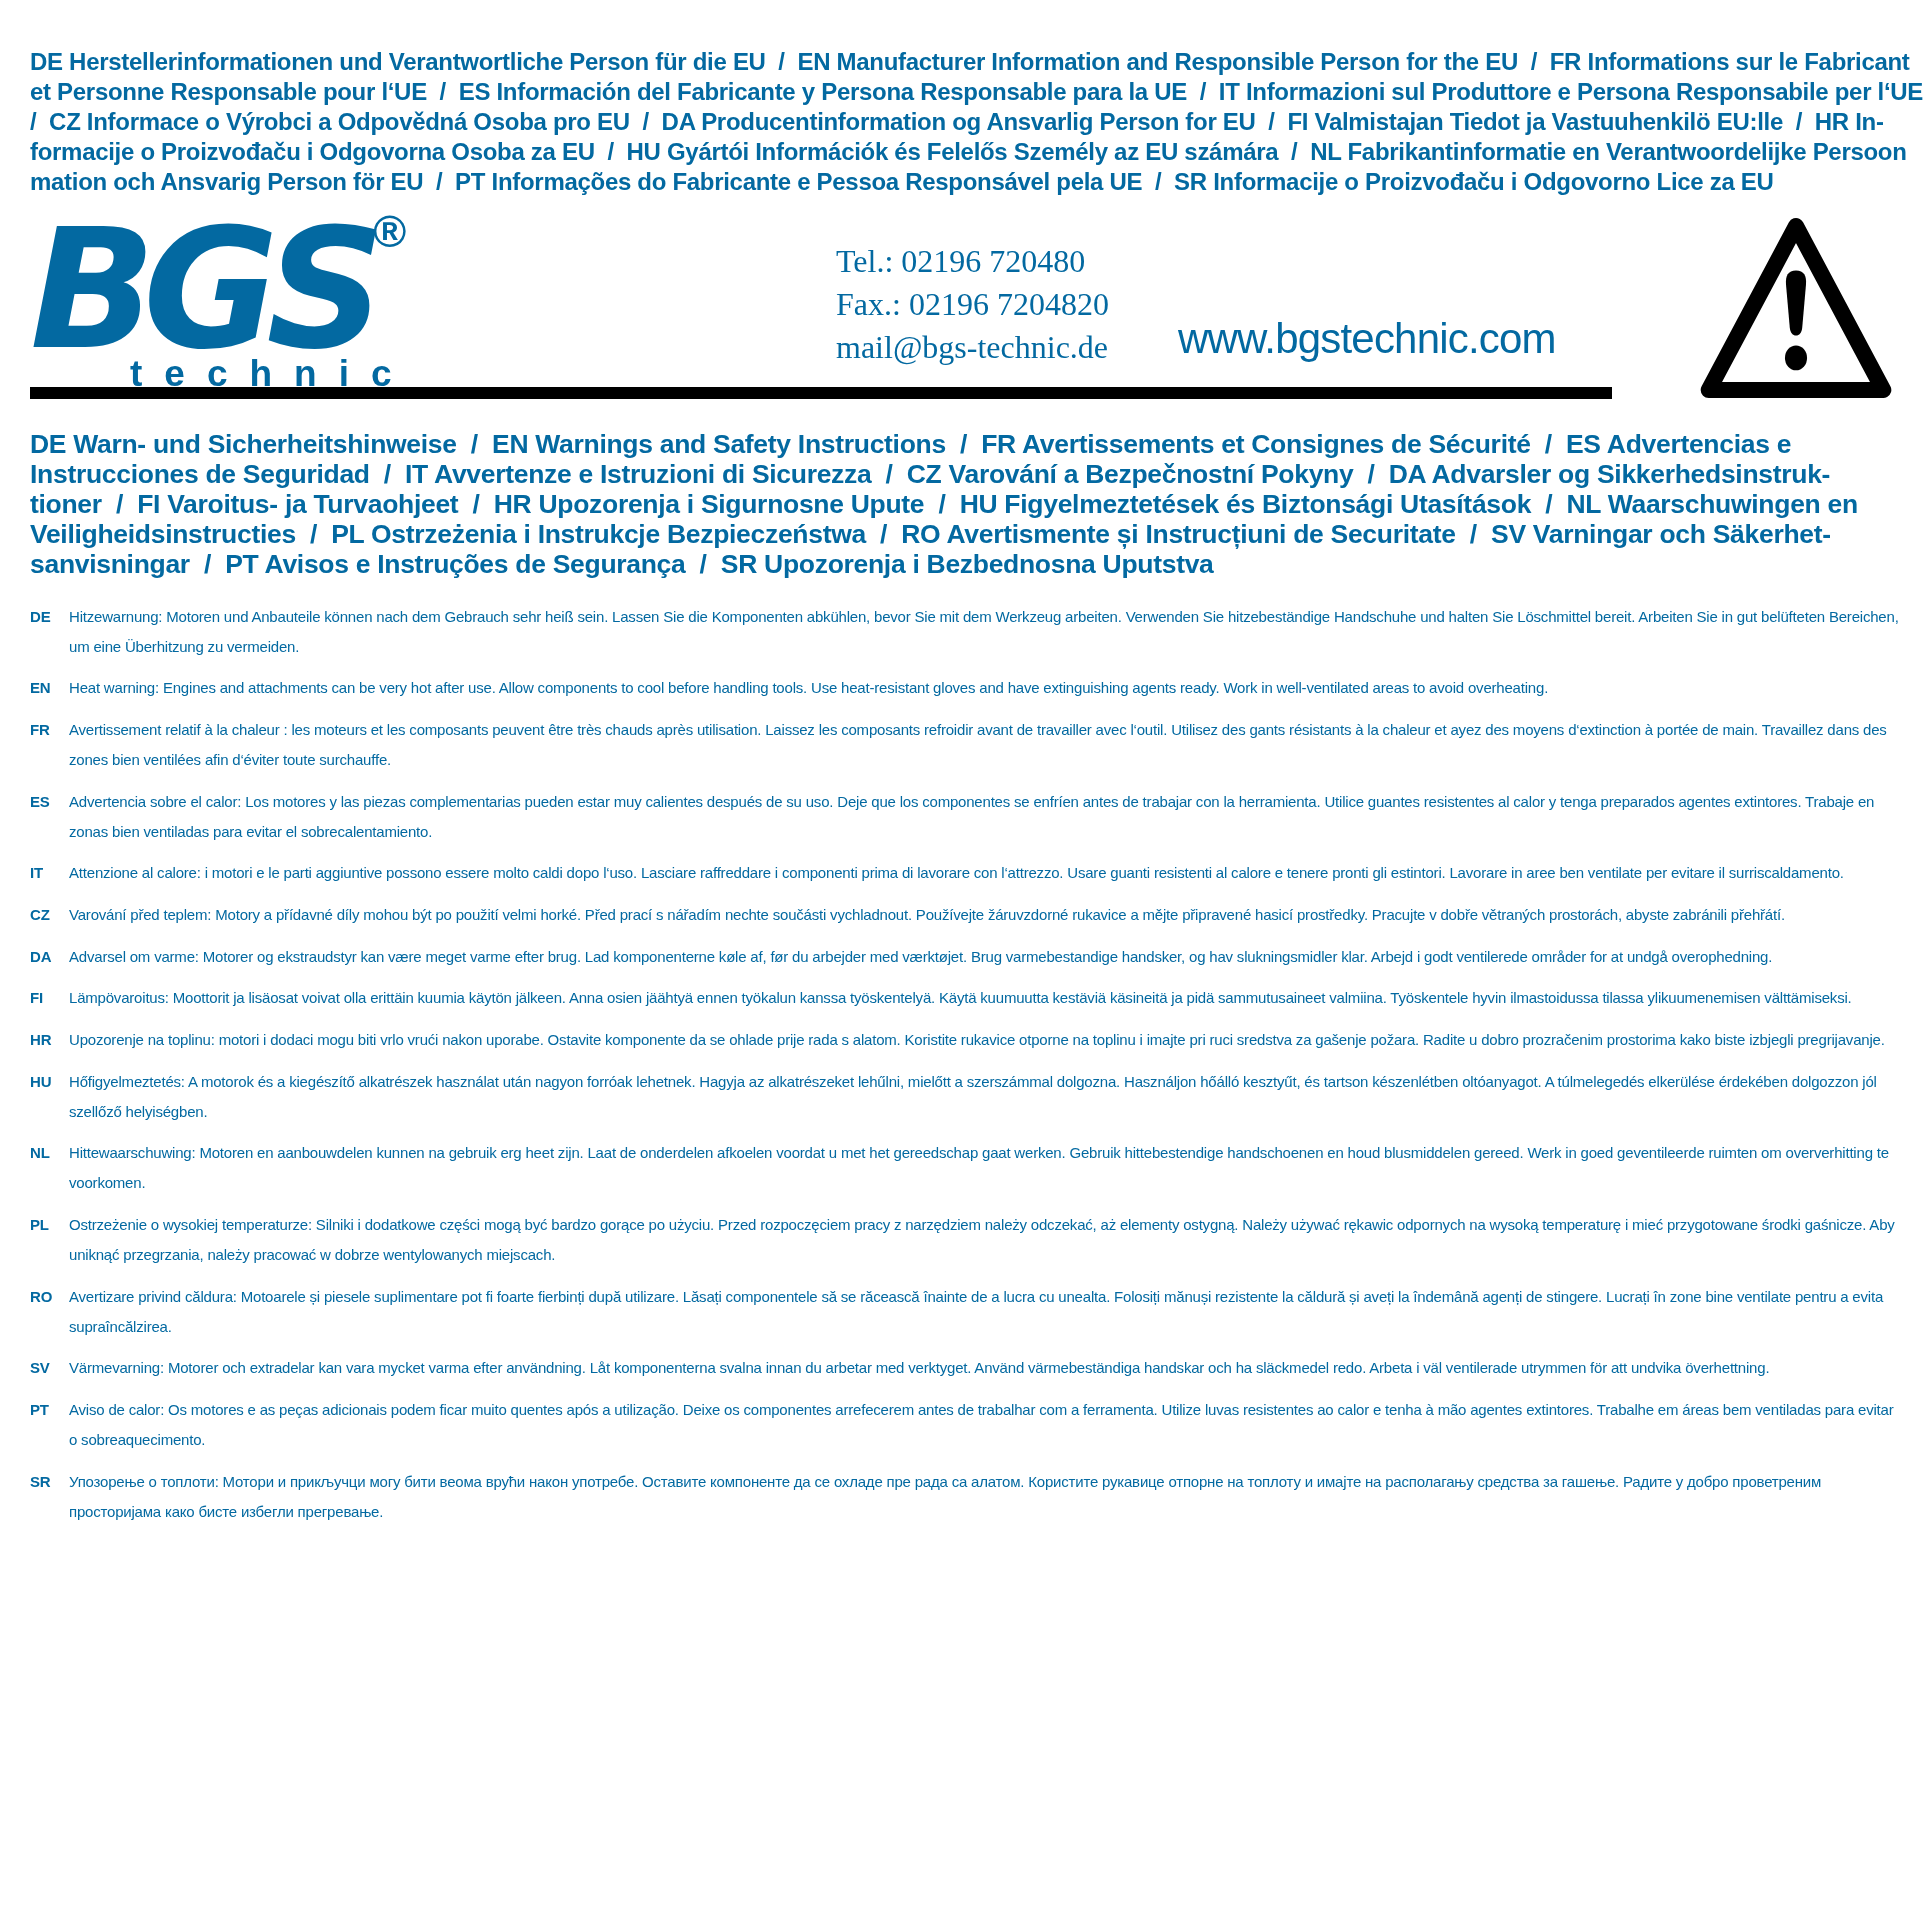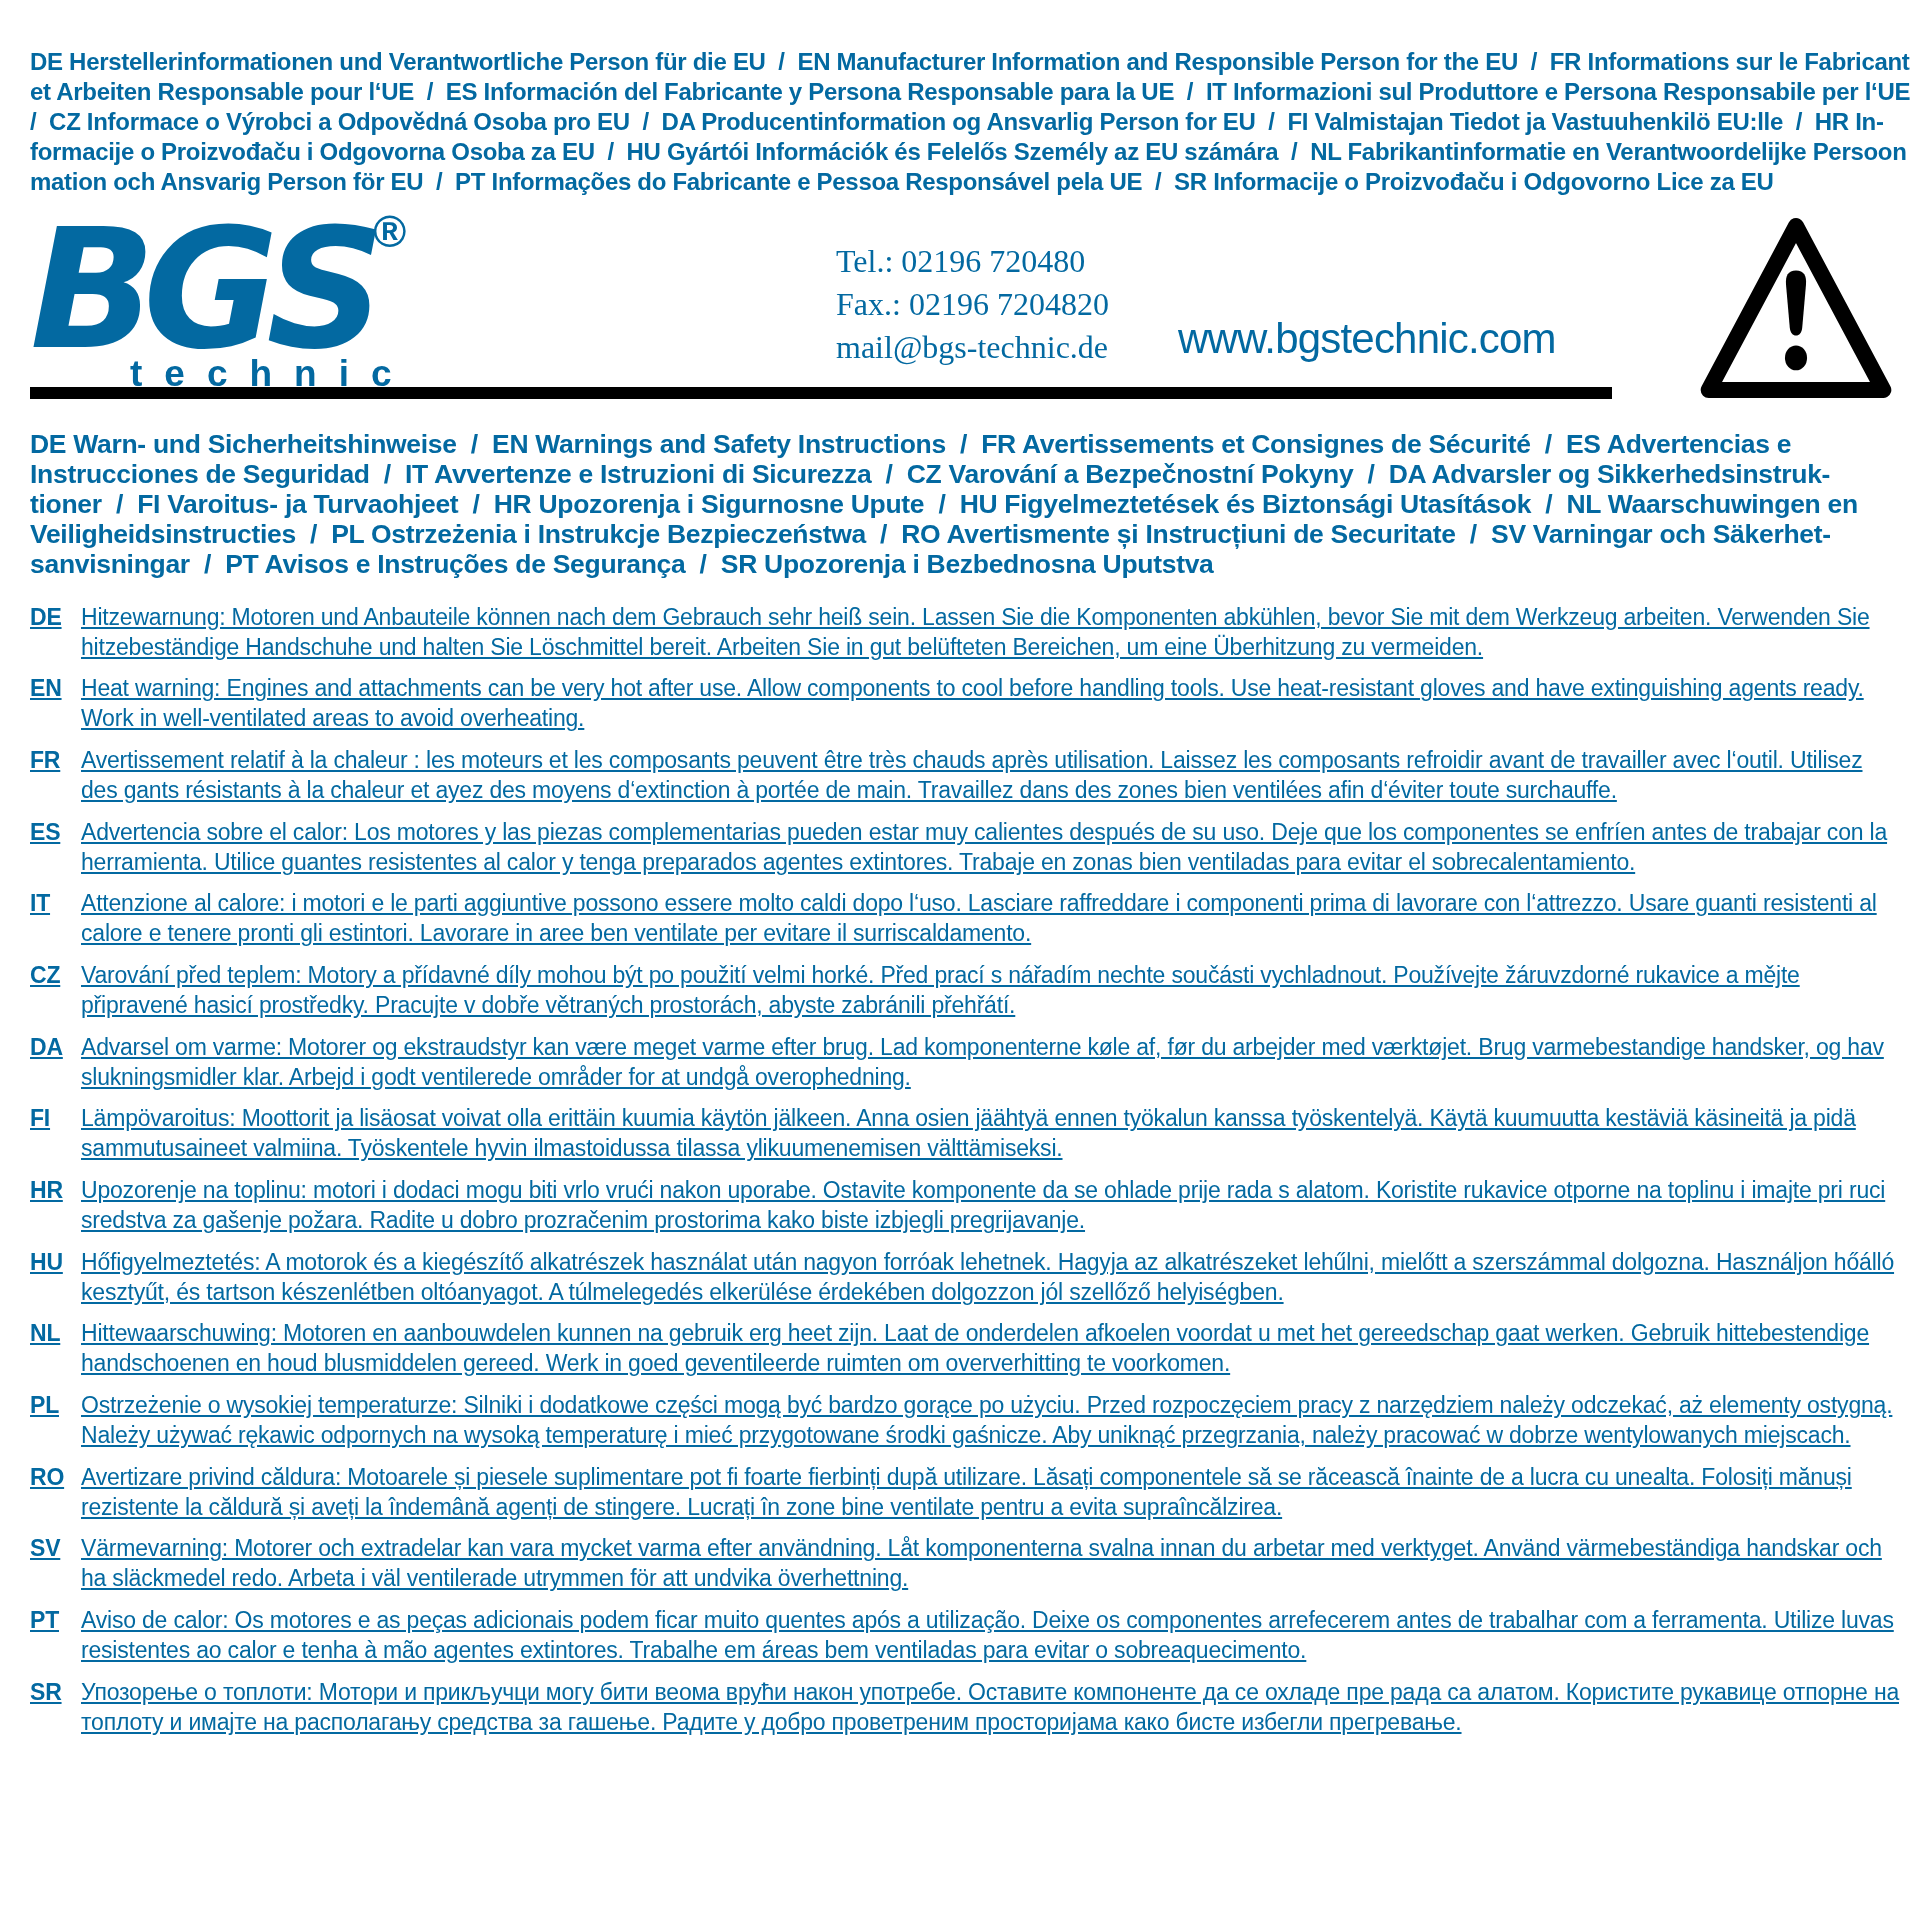--- a/index.html
+++ b/index.html
@@ -66,39 +66,38 @@
     font-size: 26.5px;
     line-height: 30px;
     letter-spacing: -0.3px;
   }
 
   
   .warning-list { margin: 23px 30px 0 30px; }
   .entry {
     display: grid;
     grid-template-columns: 39px 1fr;
-    column-gap: 12px;
+    column-gap: 0;
     margin-bottom: 11.7px;
-    font-size: 23px;
+    font-size: 15px;
     line-height: 30px;
     letter-spacing: -0.2px;
-    text-decoration: underline;
   }
   .entry .code { font-weight: bold; }
 </style>
 </head>
 <body>
 
 <div class="page">
 
   <div class="header-notice">
 
       <div class="h-line">DE Herstellerinformationen und Verantwortliche Person für die EU  /  EN Manufacturer Information and Responsible Person for the EU  /  FR Informations sur le Fabricant</div>
 
-      <div class="h-line">et Arbeiten Responsable pour l‘UE  /  ES Información del Fabricante y Persona Responsable para la UE  /  IT Informazioni sul Produttore e Persona Responsabile per l‘UE</div>
+      <div class="h-line">et Personne Responsable pour l‘UE  /  ES Información del Fabricante y Persona Responsable para la UE  /  IT Informazioni sul Produttore e Persona Responsabile per l‘UE</div>
 
       <div class="h-line">/  CZ Informace o Výrobci a Odpovědná Osoba pro EU  /  DA Producentinformation og Ansvarlig Person for EU  /  FI Valmistajan Tiedot ja Vastuuhenkilö EU:lle  /  HR In-</div>
 
       <div class="h-line">formacije o Proizvođaču i Odgovorna Osoba za EU  /  HU Gyártói Információk és Felelős Személy az EU számára  /  NL Fabrikantinformatie en Verantwoordelijke Persoon</div>
 
 
       <div class="h-line">mation och Ansvarig Person för EU  /  PT Informações do Fabricante e Pessoa Responsável pela UE  /  SR Informacije o Proizvođaču i Odgovorno Lice za EU</div>
     </div>
 
   <div class="brand-section">

